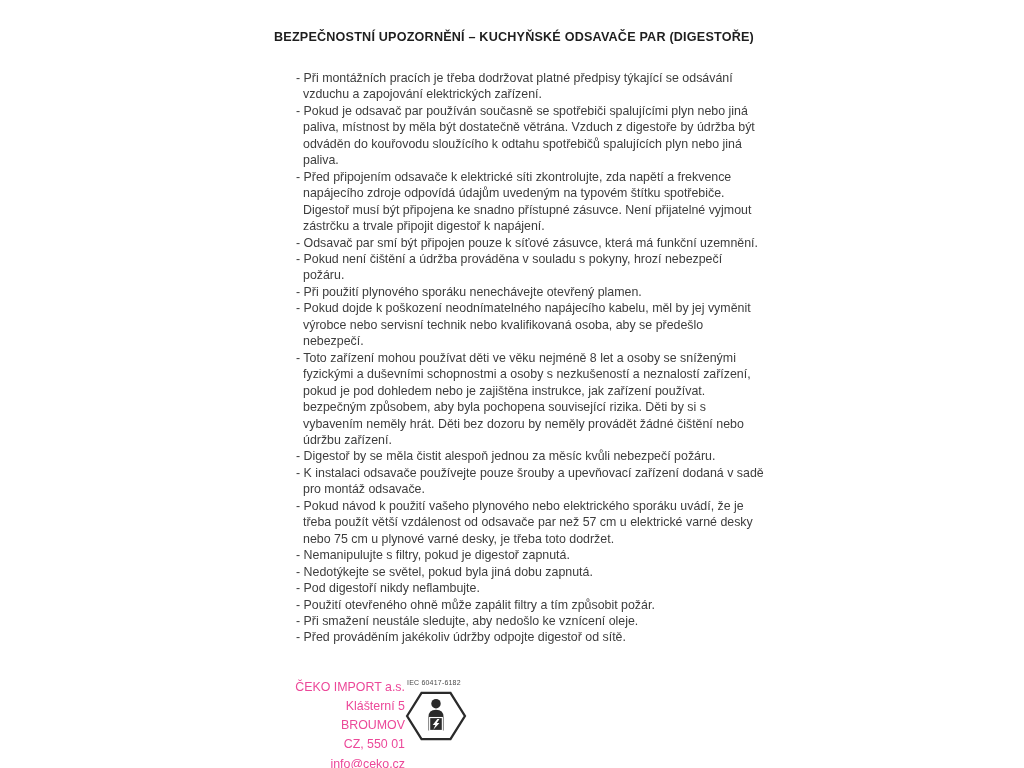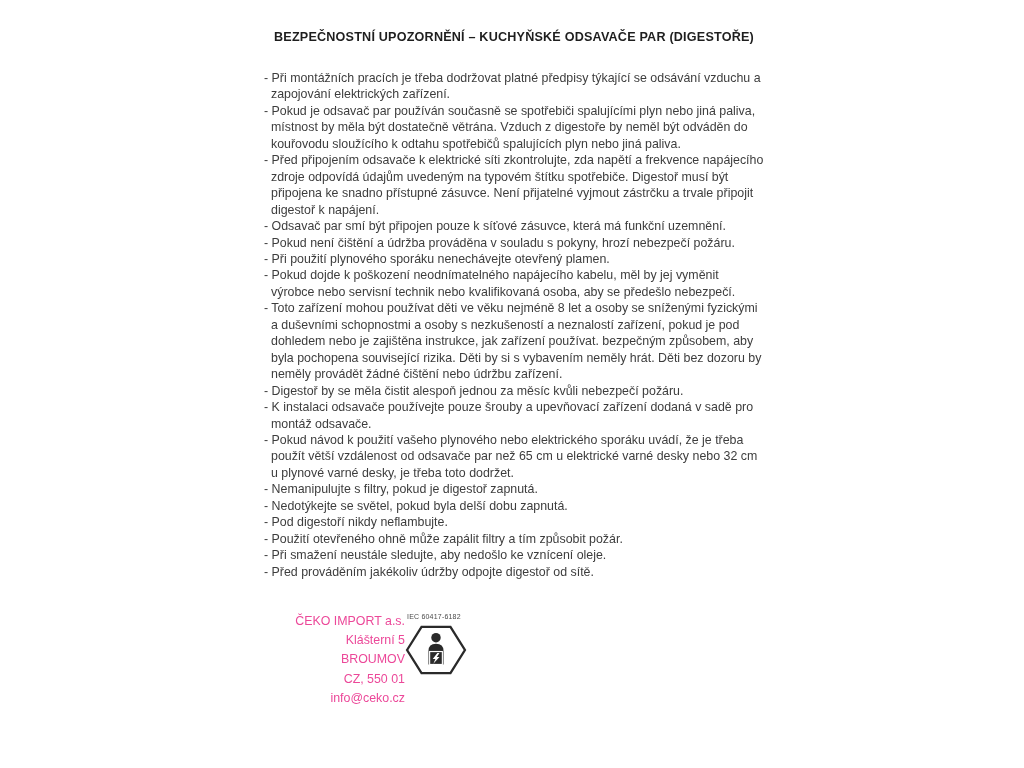--- a/index.html
+++ b/index.html
@@ -29,20 +29,21 @@
     margin-bottom: 26px;
     white-space: nowrap;
   }
   .bullets {
     font-size: 12.4px;
     line-height: 16.45px;
   }
   .bullet {
     padding-left: 7px;
     text-indent: -7px;
+    margin-left: 32px;
   }
   .footer {
     display: flex;
     align-items: flex-start;
     margin-top: 32px;
     font-size: 12.4px;
   }
   .address {
     width: 141px;
     line-height: 19.2px;
@@ -64,32 +65,32 @@
 </head>
 <body>
 
 <div class="page">
   <div class="content">
 
     <div class="doc-title">BEZPEČNOSTNÍ UPOZORNĚNÍ – KUCHYŇSKÉ ODSAVAČE PAR (DIGESTOŘE)</div>
 
     <div class="bullets">
       <div class="bullet">- Při montážních pracích je třeba dodržovat platné předpisy týkající se odsávání vzduchu a zapojování elektrických zařízení.</div>
-      <div class="bullet">- Pokud je odsavač par používán současně se spotřebiči spalujícími plyn nebo jiná paliva, místnost by měla být dostatečně větrána. Vzduch z digestoře by neměl být odváděn do kouřovodu sloužícího k odtahu spotřebičů spalujících plyn nebo jiná paliva.</div>
+      <div class="bullet">- Pokud je odsavač par používán současně se spotřebiči spalujícími plyn nebo jiná paliva, místnost by měla být dostatečně větrána. Vzduch z digestoře by údržba být odváděn do kouřovodu sloužícího k odtahu spotřebičů spalujících plyn nebo jiná paliva.</div>
       <div class="bullet">- Před připojením odsavače k elektrické síti zkontrolujte, zda napětí a frekvence napájecího zdroje odpovídá údajům uvedeným na typovém štítku spotřebiče. Digestoř musí být připojena ke snadno přístupné zásuvce. Není přijatelné vyjmout zástrčku a trvale připojit digestoř k napájení.</div>
       <div class="bullet">- Odsavač par smí být připojen pouze k síťové zásuvce, která má funkční uzemnění.</div>
       <div class="bullet">- Pokud není čištění a údržba prováděna v souladu s pokyny, hrozí nebezpečí požáru.</div>
       <div class="bullet">- Při použití plynového sporáku nenechávejte otevřený plamen.</div>
       <div class="bullet">- Pokud dojde k poškození neodnímatelného napájecího kabelu, měl by jej vyměnit výrobce nebo servisní technik nebo kvalifikovaná osoba, aby se předešlo nebezpečí.</div>
       <div class="bullet">- Toto zařízení mohou používat děti ve věku nejméně 8 let a osoby se sníženými fyzickými a duševními schopnostmi a osoby s nezkušeností a neznalostí zařízení, pokud je pod dohledem nebo je zajištěna instrukce, jak zařízení používat. bezpečným způsobem, aby byla pochopena související rizika. Děti by si s vybavením neměly hrát. Děti bez dozoru by neměly provádět žádné čištění nebo údržbu zařízení.</div>
       <div class="bullet">- Digestoř by se měla čistit alespoň jednou za měsíc kvůli nebezpečí požáru.</div>
       <div class="bullet">- K instalaci odsavače používejte pouze šrouby a upevňovací zařízení dodaná v sadě pro montáž odsavače.</div>
-      <div class="bullet">- Pokud návod k použití vašeho plynového nebo elektrického sporáku uvádí, že je třeba použít větší vzdálenost od odsavače par než 65 cm u elektrické varné desky nebo 32 cm u plynové varné desky, je třeba toto dodržet.</div>
+      <div class="bullet">- Pokud návod k použití vašeho plynového nebo elektrického sporáku uvádí, že je třeba použít větší vzdálenost od odsavače par než 57 cm u elektrické varné desky nebo 75 cm u plynové varné desky, je třeba toto dodržet.</div>
       <div class="bullet">- Nemanipulujte s filtry, pokud je digestoř zapnutá.</div>
-      <div class="bullet">- Nedotýkejte se světel, pokud byla delší dobu zapnutá.</div>
+      <div class="bullet">- Nedotýkejte se světel, pokud byla jiná dobu zapnutá.</div>
       <div class="bullet">- Pod digestoří nikdy neflambujte.</div>
       <div class="bullet">- Použití otevřeného ohně může zapálit filtry a tím způsobit požár.</div>
       <div class="bullet">- Při smažení neustále sledujte, aby nedošlo ke vznícení oleje.</div>
       <div class="bullet">- Před prováděním jakékoliv údržby odpojte digestoř od sítě.</div>
     </div>
 
     <div class="footer">
       <div class="address">
         <div>ČEKO IMPORT a.s.</div>
         <div>Klášterní 5</div>

